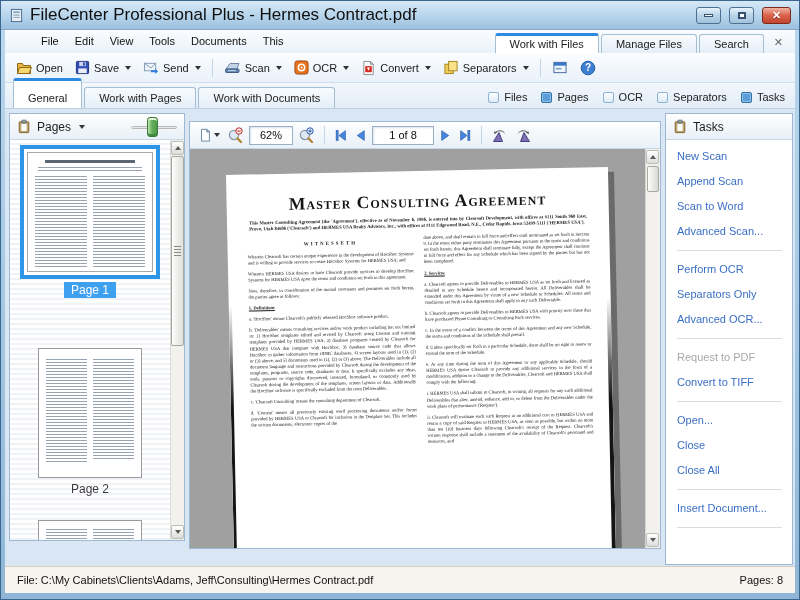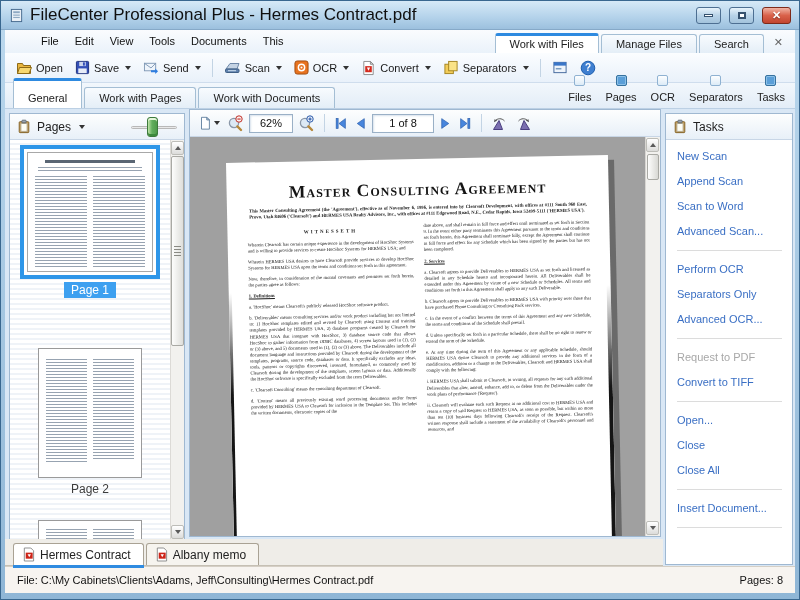--- a/index.html
+++ b/index.html
@@ -37,21 +37,21 @@
   .caret { width:0; height:0; border-left:3px solid transparent; border-right:3px solid transparent; border-top:4px solid #333; display:inline-block; margin-left:2px; }
   .tsep { width:1px; height:18px; background:#c3d4e4; margin:0 4px; }
 
   
   .viewtabrow { height:26px; display:flex; align-items:flex-end; background:linear-gradient(#f2f7fc,#e3edf7); position:relative; border-bottom:1px solid #bcd0e4; }
   .view-tabs { display:flex; align-items:flex-end; gap:2px; padding-left:8px; }
   .view-tab { font-size:11px; color:#222; padding:4px 14px 4px; border:1px solid #a4bed4; border-bottom:none; border-radius:3px 3px 0 0;
     background:linear-gradient(#f8fbfe,#e4eef7); }
   .view-tab.active { background:#fff; border-top:3px solid #2e8ae0; padding-top:11px; }
   .toggles { position:absolute; right:10px; bottom:5px; display:flex; align-items:center; gap:14px; }
-  .toggle { display:flex; align-items:center; gap:5px; font-size:11px; color:#222;flex-direction:column; }
+  .toggle { display:flex; align-items:center; gap:5px; font-size:11px; color:#222; }
   .tickbox { width:11px; height:11px; border:1px solid #8fb2d2; border-radius:2px; background:linear-gradient(#fdfeff,#dcebf7); }
   .tickbox.on { background:#5b9fd8; border-color:#36729f; box-shadow:inset 0 0 0 1px #8cc0e8; }
 
   
   .content { position:relative; flex:1; background:#d9e7f5; }
   .panel { position:absolute; background:#fff; border:1px solid #9fb8d1; }
   .panel-hdr { height:26px; background:linear-gradient(#fdfefe,#e8f0f8); border-bottom:1px solid #c8d6e6;
     display:flex; align-items:center; padding:0 7px; gap:6px; font-size:12px; color:#222; }
 
   
@@ -77,21 +77,21 @@
   .mini-title { height:3px; background:#5a6674; margin:7px auto 4px; width:72%; }
   .mini-cols { display:flex; gap:6px; padding:0 7px 8px; }
   .mini-col { flex:1; background:repeating-linear-gradient(180deg,#97a3b1 0 1px,transparent 1px 3px); }
   .thumb-label1 { margin:3px auto 0; width:max-content; background:#3da0f0; color:#fff; font-size:12px; padding:1px 7px; }
   .thumb2-wrap { position:absolute; left:28px; top:208px; width:104px;text-align:center; }
   .thumb2 { background:#fff; border:1px solid #9a9a9a; }
   .thumb-label2 { margin:4px auto 0; width:max-content; color:#3c3c3c; font-size:12px; }
   .thumb3-wrap { position:absolute; left:28px; top:380px; width:104px; }
 
   
-  .viewer-panel { left:184px; top:0; width:472px; height:428px; display:flex; flex-direction:column; }
+  .viewer-panel { left:184px; top:12px; width:472px; height:428px; display:flex; flex-direction:column; }
   .viewer-toolbar { height:27px; background:linear-gradient(#fdfefe,#e8f0f8); border-bottom:1px solid #c8d6e6;
     display:flex; align-items:center; padding:0 6px; gap:3px; }
   .vbtn { display:flex; align-items:center; justify-content:center; padding:1px 2px; }
   .valuebox { background:#fff; border:1px solid #9ab0c6; box-shadow:inset 1px 1px 2px #d8e2ec; font-size:11px; color:#111;
     display:flex; align-items:center; justify-content:center; height:19px; }
   .zoombox { width:44px; } .pagebox { width:62px; }
   .viewer-canvas { position:relative; flex:1; background:#a0a0a0; overflow:hidden; }
   .viewer-scroll { position:absolute; right:0; top:0; bottom:0; width:15px; background:#f2f1ee; border-left:1px solid #d8d6d2; }
   .v-thumb { position:absolute; left:1px; top:17px; width:12px; height:26px; border:1px solid #a9a9a4; border-radius:2px;
     background:linear-gradient(90deg,#fdfdfc,#d8d8d4); }
@@ -530,42 +530,20 @@
           <div class="tdiv"></div>
           <a class="task-link">Open...</a>
           <a class="task-link">Close</a>
           <a class="task-link">Close All</a>
           <div class="tdiv"></div>
           <a class="task-link">Insert Document...</a>
           <div class="tdiv"></div>
         </div>
       </div>
 
-      <div class="doctabbar">
-        <span class="doc-tab active">
-          <span class="icon">
-              <svg width="13" height="15" viewBox="0 0 14 16">
-                <path d="M2.5 1h7l3 3v11h-10z" fill="#fff" stroke="#888"></path>
-                <rect x="4" y="6" width="7.5" height="6.5" fill="#cc2418"></rect>
-                <path d="M6 7.6h3.6L7.8 11z" fill="#fff"></path>
-              </svg>
-            </span>
-          <span>Hermes Contract</span>
-        </span>
-        <span class="doc-tab">
-          <span class="icon">
-              <svg width="13" height="15" viewBox="0 0 14 16">
-                <path d="M2.5 1h7l3 3v11h-10z" fill="#fff" stroke="#888"></path>
-                <rect x="4" y="6" width="7.5" height="6.5" fill="#cc2418"></rect>
-                <path d="M6 7.6h3.6L7.8 11z" fill="#fff"></path>
-              </svg>
-            </span>
-          <span>Albany memo</span>
-        </span>
-      </div>
     </div>
 
     <div class="statusbar">
       <span>File: C:\My Cabinets\Clients\Adams, Jeff\Consulting\Hermes Contract.pdf</span>
       <span class="spacer"></span>
       <span>Pages: 8</span>
     </div>
 
   </div>
 </div>

